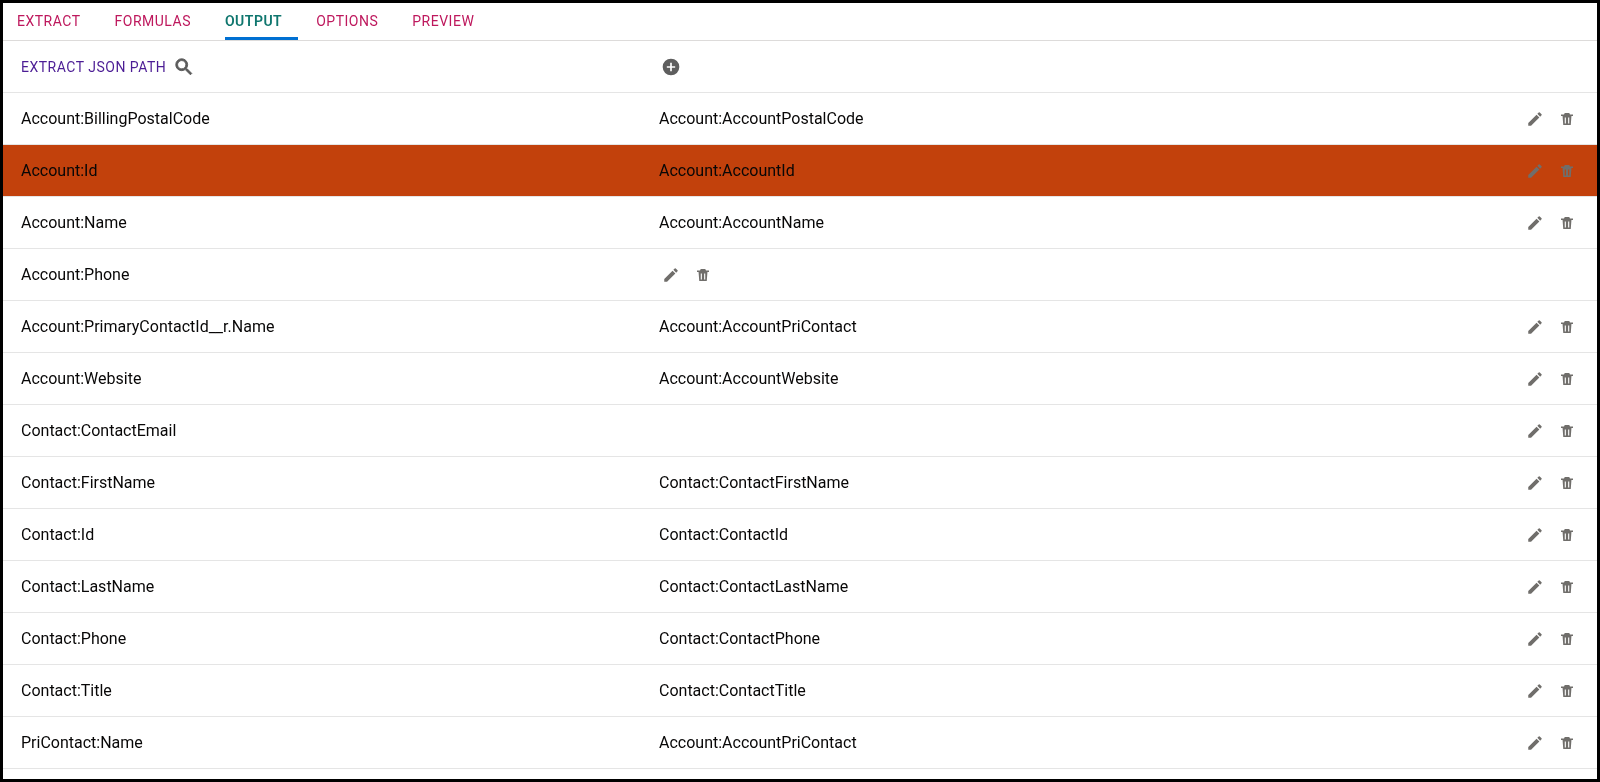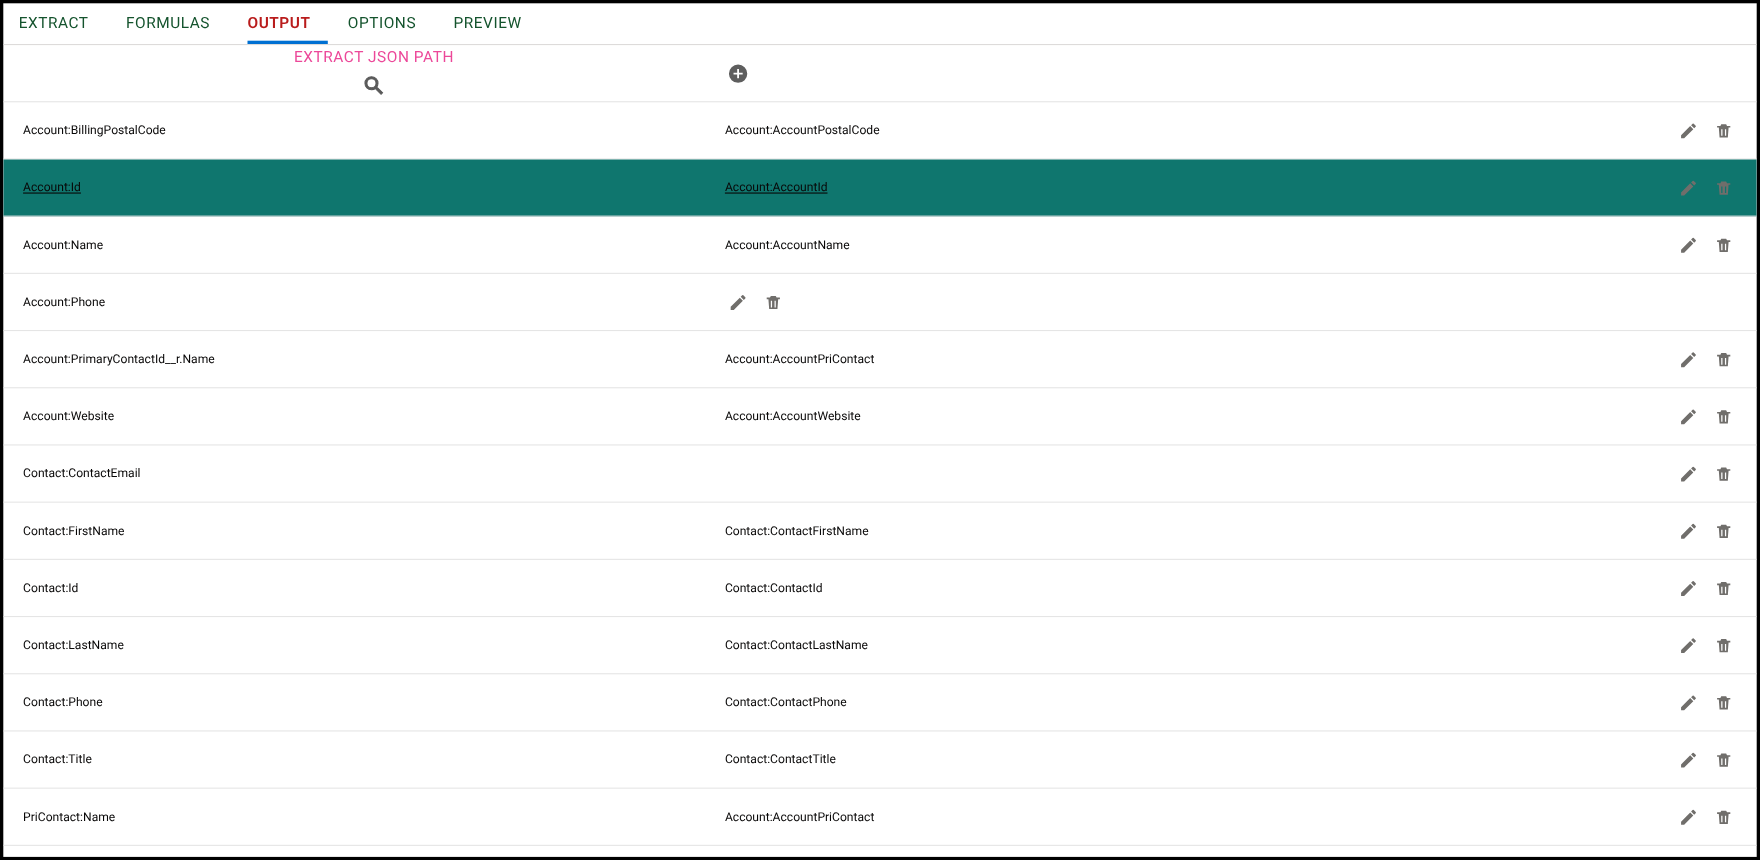--- a/index.html
+++ b/index.html
@@ -18,48 +18,47 @@
       padding: 0 14px;
       border-bottom: 1px solid #dddbda;
       height: 38px;
       align-items: stretch;
     }
     .tab {
       padding: 10px 16px 8px 0;
       margin-right: 18px;
       font-size: 14px;
       letter-spacing: 0.5px;
-      color: #14532d;
+      color: #be185d;
       cursor: pointer;
       text-transform: uppercase;
       border-bottom: 3px solid transparent;
       display: flex;
       align-items: center;
     }
     .tab.active {
-      color: #b91c1c;
+      color: #0f766e;
       font-weight: 600;
       border-bottom: 3px solid #0070d2;
     }
     .header-row {
       display: flex;
       align-items: center;
       height: 52px;
       padding: 0 18px;
       border-bottom: 1px solid #e5e5e5;
     }
     .header-col {
       display: flex;
       align-items: center;
       gap: 6px;
       font-size: 14px;
       letter-spacing: 0.5px;
-      color: #ec4899;
+      color: #4c1d95;
       text-transform: uppercase;
-      flex-direction: column;
     }
     .header-col.extract { flex: 0 0 638px; }
     .header-col.output { flex: 1; }
     .header-actions {
       flex: 0 0 auto;
       display: flex;
       align-items: center;
     }
     .icon-btn {
       width: 24px;
@@ -71,24 +70,24 @@
       color: #706e6b;
     }
     .icon-btn svg { width: 20px; height: 20px; fill: #5e5e5e; }
     .search-icon svg { width: 22px; height: 22px; fill: #5a5a5a; stroke: #5a5a5a; }
     .row {
       display: flex;
       align-items: center;
       height: 52px;
       padding: 0 18px;
       border-bottom: 1px solid #e5e5e5;
-      font-size: 11px;
+      font-size: 16px;
       color: #080707;
     }
-    .row.highlight { background: #0f766e; text-decoration: underline; }
+    .row.highlight { background: #c2410c; }
     .cell-extract { flex: 0 0 638px; }
     .cell-output { flex: 1; }
     .row-actions {
       flex: 0 0 auto;
       display: flex;
       gap: 8px;
     }
     .row-actions .icon-btn svg { fill: #706e6b; width: 18px; height: 18px; }
   </style>
 </head>

